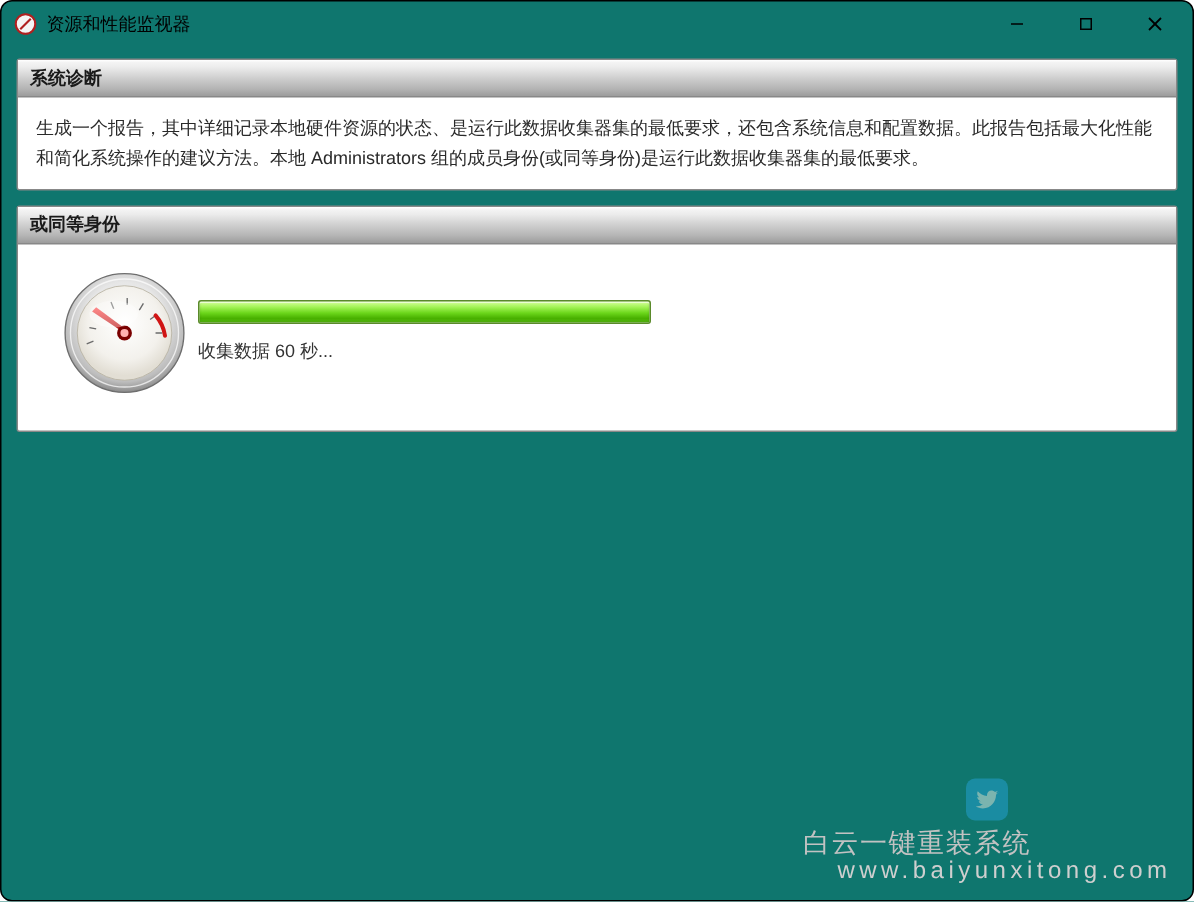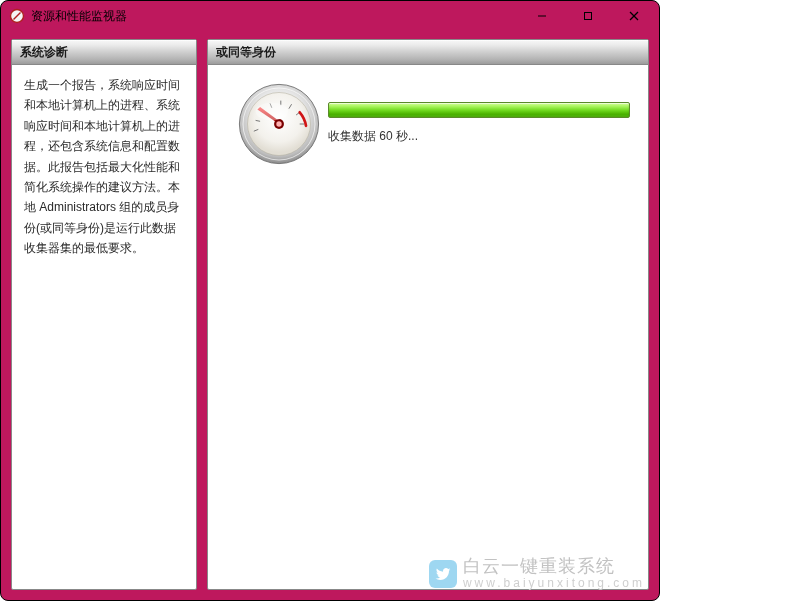--- a/index.html
+++ b/index.html
@@ -6,26 +6,26 @@
     margin: 0;
     padding: 0;
     width: 796px;
     height: 601px;
     font-family: "Microsoft YaHei", "Segoe UI", sans-serif;
     background: #fff;
     overflow: hidden;
   }
   .window {
     position: relative;
-    width: 660px;
+    width: 796px;
     height: 601px;
     box-sizing: border-box;
     border: 1px solid #000;
     border-radius: 8px;
-    background: #be185d;
+    background: #0f766e;
     display: flex;
     flex-direction: column;
   }
   .titlebar {
     height: 30px;
     display: flex;
     align-items: center;
     padding: 0 2px 0 8px;
     font-size: 12px;
     color: #000;
@@ -67,21 +67,21 @@
     border-bottom: 1px solid #fff;
   }
   .menu-item {
     padding: 2px 6px;
     cursor: default;
   }
   .content-area {
     flex: 1;
     padding: 8px 10px 10px 10px;
     display: flex;
-    flex-direction: row;
+    flex-direction: column;
     gap: 10px;
     overflow: hidden;
   }
   .panel {
     border: 1px solid #888;
     border-radius: 2px;
     background: #fff;
   }
   .panel-header {
     height: 24px;
@@ -137,20 +137,21 @@
   
   .watermark {
     position: absolute;
     right: 14px;
     bottom: 10px;
     display: flex;
     align-items: center;
     gap: 6px;
     color: #b9b9b9;
     font-size: 14px;
+    flex-direction: column;
   }
   .watermark .wm-badge {
     width: 28px;
     height: 28px;
     border-radius: 6px;
     background: #29a7e1;
     display: flex;
     align-items: center;
     justify-content: center;
     opacity: 0.45;
@@ -160,23 +161,24 @@
     flex-direction: column;
     line-height: 1.1;
   }
   .watermark .wm-main {
     font-size: 18px;
     letter-spacing: 1px;
     color: #c2c2c2;
     font-weight: 500;
   }
   .watermark .wm-sub {
-    font-size: 12px;
+    font-size: 16px;
     letter-spacing: 3px;
     color: #cfcfcf;
+    margin-left: 23px;
   }
   
   .edge-strip {
     position: fixed;
     top: 0;
     right: 0;
     width: 3px;
     height: 100%;
     background: linear-gradient(#f8a0c8, #f080b0);
     pointer-events: none;
@@ -218,21 +220,21 @@
   </div>
 
 
   <div class="content-area">
 
     <div class="panel">
       <div class="panel-header">
         <span>系统诊断</span>
       </div>
       <div class="panel-body">
-        <span>生成一个报告，系统响应时间和本地计算机上的进程、系统响应时间和本地计算机上的进程，还包含系统信息和配置数据。此报告包括最大化性能和简化系统操作的建议方法。本地 Administrators 组的成员身份(或同等身份)是运行此数据收集器集的最低要求。</span>
+        <span>生成一个报告，其中详细记录本地硬件资源的状态、是运行此数据收集器集的最低要求，还包含系统信息和配置数据。此报告包括最大化性能和简化系统操作的建议方法。本地 Administrators 组的成员身份(或同等身份)是运行此数据收集器集的最低要求。</span>
       </div>
     </div>
 
     <div class="panel">
       <div class="panel-header">
         <span>或同等身份</span>
       </div>
       <div class="panel-body status">
         <div class="gauge-wrap">
           <svg viewBox="0 0 100 100" width="90" height="90">

